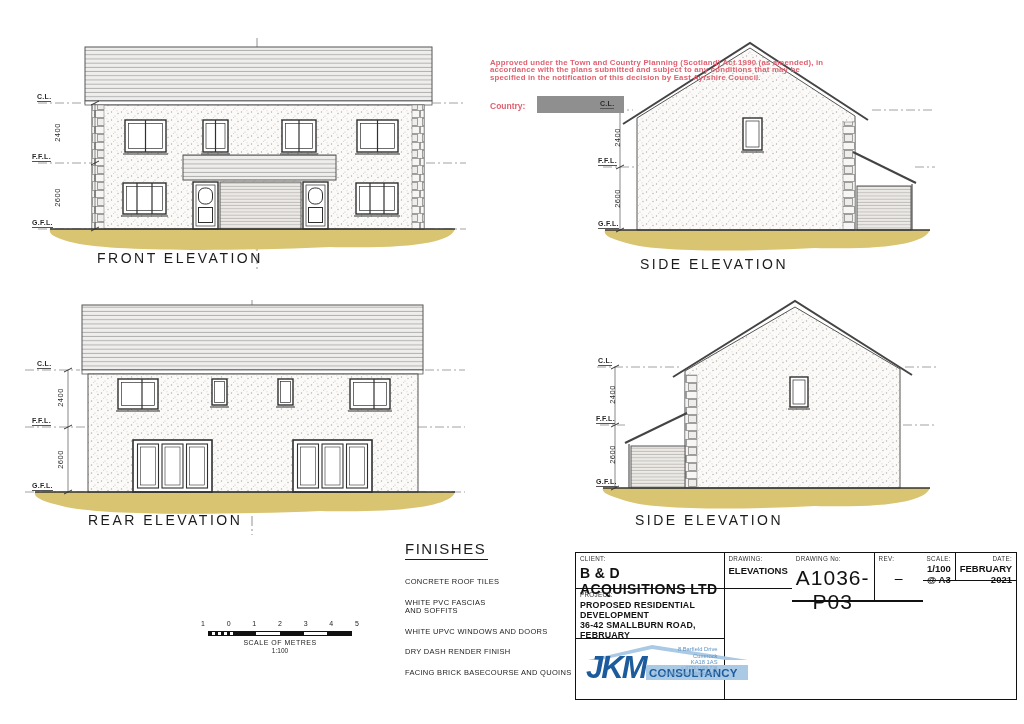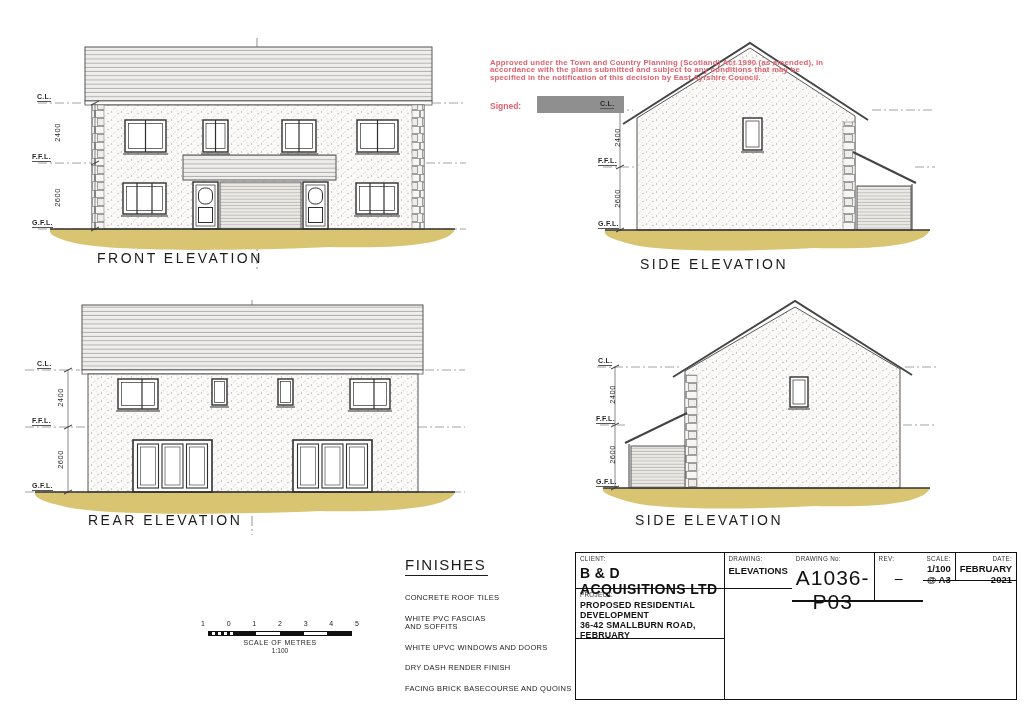--- a/index.html
+++ b/index.html
@@ -16,21 +16,21 @@
   .dimnum { position:absolute; font-size:7.5px; color:#2a2a2a; transform:rotate(-90deg); transform-origin:center; letter-spacing:0.5px; }
 
   
   .stamp { position:absolute; left:490px; top:59px; width:480px; color:var(--stamp_red); z-index:6; }
   .stamp-title { font-size:8.5px; font-weight:bold; letter-spacing:0.4px; }
   .stamp-line { font-size:7.8px; font-weight:bold; letter-spacing:0.2px; line-height:7.3px; }
   .stamp-signed { position:absolute; left:490px; top:101px; font-size:8.5px; font-weight:bold; color:var(--stamp_red); z-index:6; }
   .redact { position:absolute; left:537px; top:96px; width:87px; height:17px; background:var(--redact_grey); z-index:4; }
 
   
-  .finishes { position:absolute; left:405px; top:556px; width:175px; color:#1c1c1c; }
+  .finishes { position:absolute; left:405px; top:540px; width:175px; color:#1c1c1c; }
   .finishes h2 { font-size:15px; font-weight:500; letter-spacing:1.5px; border-bottom:1.6px solid #1c1c1c; display:inline-block; padding:0 2px 2px 0; margin-bottom:6px; }
   .finishes .item { font-size:7.5px; letter-spacing:0.3px; margin-top:12px; white-space:pre-line; line-height:8.5px; }
 
   
   .scalebar { position:absolute; left:195px; top:620px; width:175px; color:#1c1c1c; }
   .sb-ticks { position:absolute; left:6px; top:0; width:158px; display:flex; justify-content:space-between; font-size:7px; }
   .sb-bar { position:absolute; left:13px; top:11px; width:144px; height:5px; border:1px solid #111; display:flex; }
   .sb-seg { height:100%; width:24px; }
   .sb-checker { background:repeating-linear-gradient(90deg,#111 0 3px,#fff 3px 6px); }
   .sb-dark { background:#111; } .sb-light { background:#fff; }
@@ -226,21 +226,21 @@
   <span class="dimnum" style="left:608px; top:133px;">2400</span>
   <span class="dimnum" style="left:608px; top:194px;">2600</span>
   <div class="elev-title" style="left:640px; top:256px;">SIDE ELEVATION</div>
 
   <div class="stamp">
     <div class="stamp-line">Approved under the Town and Country Planning (Scotland) Act 1990 (as amended), in</div>
     <div class="stamp-line">accordance with the plans submitted and subject to any conditions that may be</div>
     <div class="stamp-line">specified in the notification of this decision by East Ayrshire Council.</div>
   </div>
   <div class="redact"></div>
-  <div class="stamp-signed">Signed:</div>
+  <div class="stamp-signed">Country:</div>
 
   <svg class="abs" style="left:20px; top:295px;" width="450" height="245" viewBox="0 0 450 245">
     <g stroke="#8a8a8a" stroke-width="0.8" stroke-dasharray="9 3 2 3">
       <line x1="5" y1="75" x2="60" y2="75"></line>
         <line x1="405" y1="75" x2="445" y2="75"></line>
       <line x1="5" y1="132" x2="68" y2="132"></line>
         <line x1="398" y1="132" x2="445" y2="132"></line>
       <line x1="5" y1="197" x2="68" y2="197"></line>
         <line x1="398" y1="197" x2="445" y2="197"></line>
     </g>
@@ -375,20 +375,36 @@
         <div class="val">B &amp; D ACQUISITIONS LTD</div>
       </div>
       <div class="tb-cell tb-project">
         <div class="tb-label">PROJECT:</div>
         <div class="val">
           <div>PROPOSED RESIDENTIAL DEVELOPMENT</div>
           <div>36-42 SMALLBURN ROAD,</div>
           <div>FEBRUARY</div>
         </div>
       </div>
+      <div class="tb-cell tb-logo">
+        <div class="logo">
+          <div class="logo-roof"></div>
+          <div class="logo-jkm">JKM</div>
+          <div class="logo-band">
+            <span>CONSULTANCY</span>
+          </div>
+          <div class="logo-addr">
+            <div>8 Barfield Drive</div>
+            <div>Cumnock</div>
+            <div>KA18 1AS</div>
+            <div class="tiny">t: 07763 696 736</div>
+            <div class="tiny">e: mail@jkm-consultancy.com</div>
+          </div>
+        </div>
+      </div>
     </div>
     <div class="tb-right">
       <div class="tb-cell tb-drawing">
         <div class="tb-label">DRAWING:</div>
         <div class="val">ELEVATIONS</div>
       </div>
       <div class="tb-dno-row">
         <div class="tb-dno">
           <div class="tb-label">DRAWING No:</div>
           <div class="val">A1036-P03</div>

